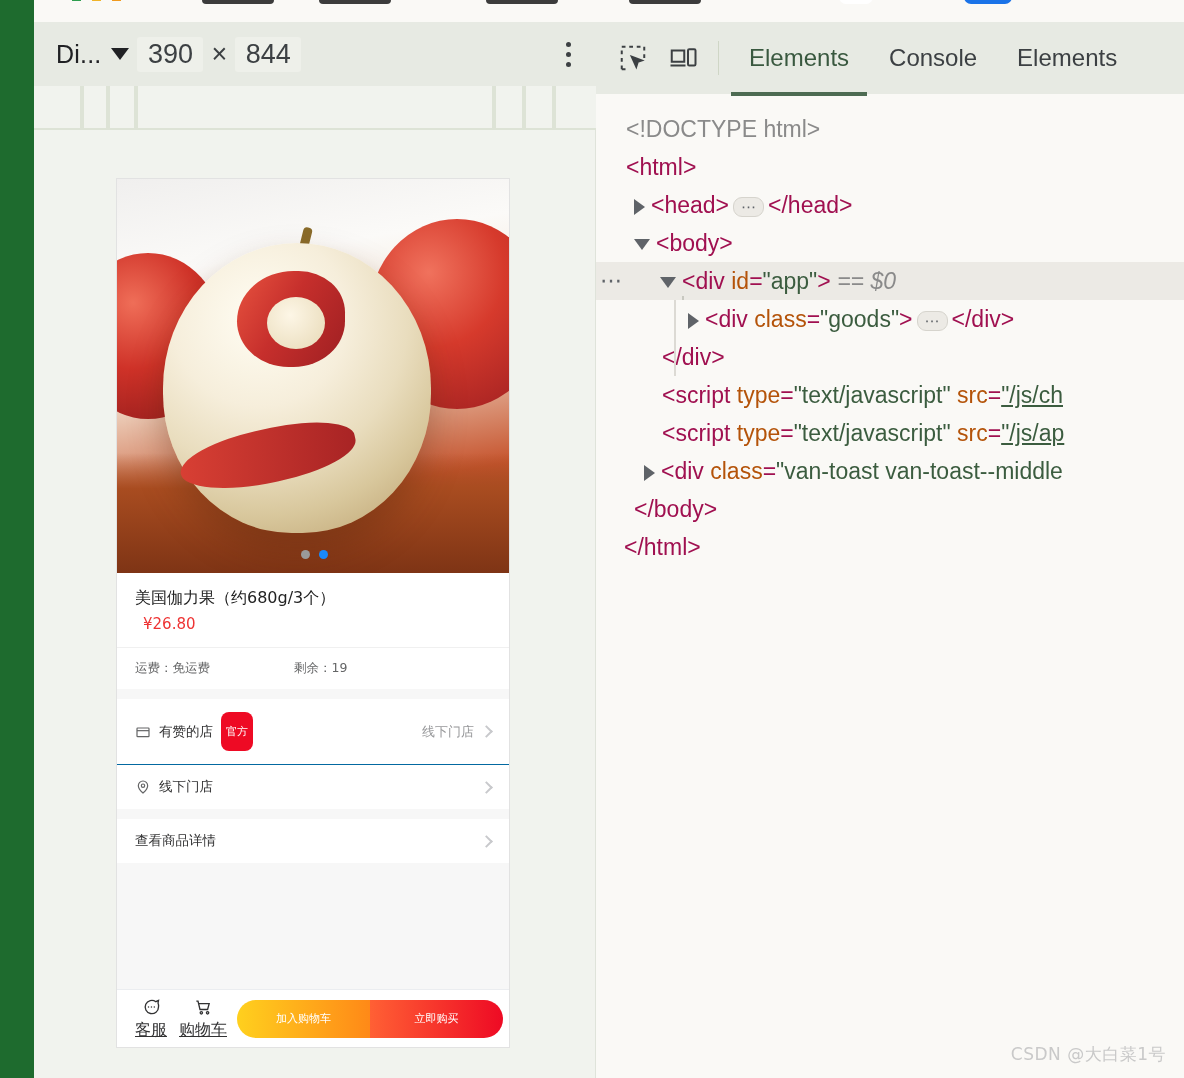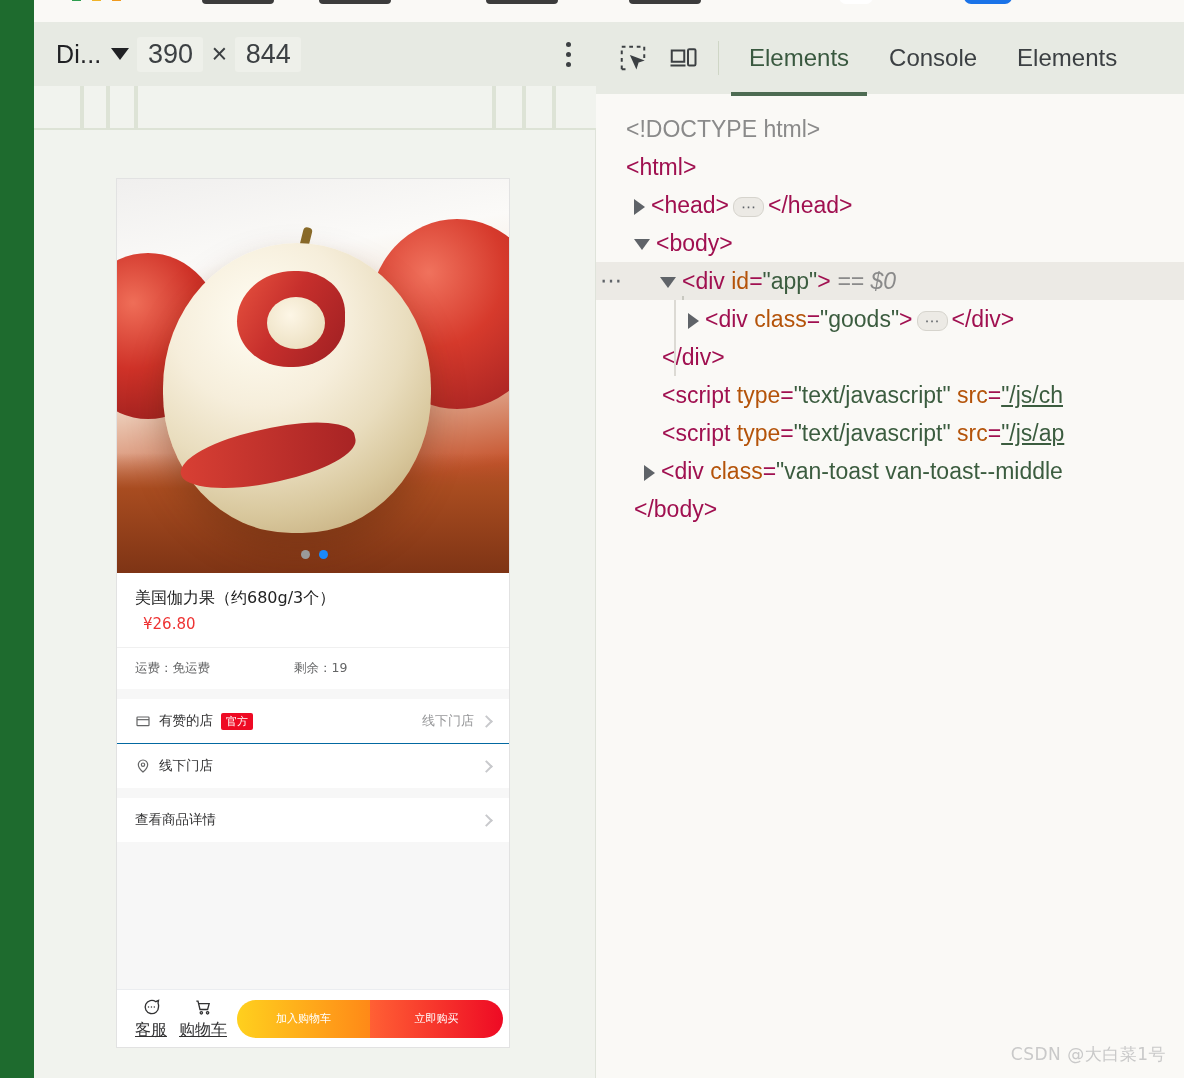--- a/index.html
+++ b/index.html
@@ -154,21 +154,21 @@
   .list-row {
     display: flex; align-items: center;
     padding: 13px 18px; font-size: 13.5px; color: #323233;
     font-family: "DejaVu Sans", sans-serif;
     cursor: pointer;
   }
   .list-row + .list-row { border-top: 1px solid #0369a1; }
   .row-ico { width: 16px; height: 16px; margin-right: 8px; flex: 0 0 auto; color:#646566; }
   .badge-official {
     margin-left: 8px; background: #ee0a24; color: #fff;
-    font-size: 11px; padding: 1px 5px; border-radius: 2px;
+    font-size: 11px; padding: 12px 5px; border-radius: 8px;
     font-family: "DejaVu Sans", sans-serif;
   }
   .row-right {
     margin-left: auto; display: flex; align-items: center; gap: 8px;
     font-size: 13px; color: #969799;
   }
   .chev {
     width: 9px; height: 9px; border-right: 2px solid #c8c9cc;
     border-top: 2px solid #c8c9cc; transform: rotate(45deg); display:inline-block;
   }
@@ -478,17 +478,20 @@
 
       <div class="dom-line" style="padding-left:48px;">
         <span class="tri closed"></span><span class="tag">&lt;div</span>
         <span class="attr">class</span><span class="tag">=</span><span class="val">"van-toast van-toast--middle</span>
       </div>
 
       <div class="dom-line" style="padding-left:38px;">
         <span class="tag">&lt;/body&gt;</span>
       </div>
 
+      <div class="dom-line" style="padding-left:28px;">
+        <span class="tag">&lt;/html&gt;</span>
+      </div>
     </div>
 
     <div class="watermark">CSDN @大白菜1号</div>
   </div>
 </div>
 
 </body></html>

